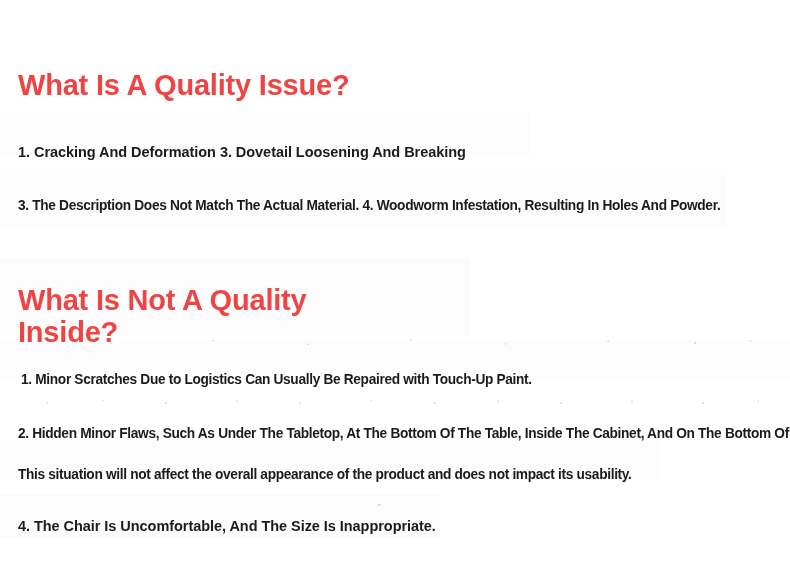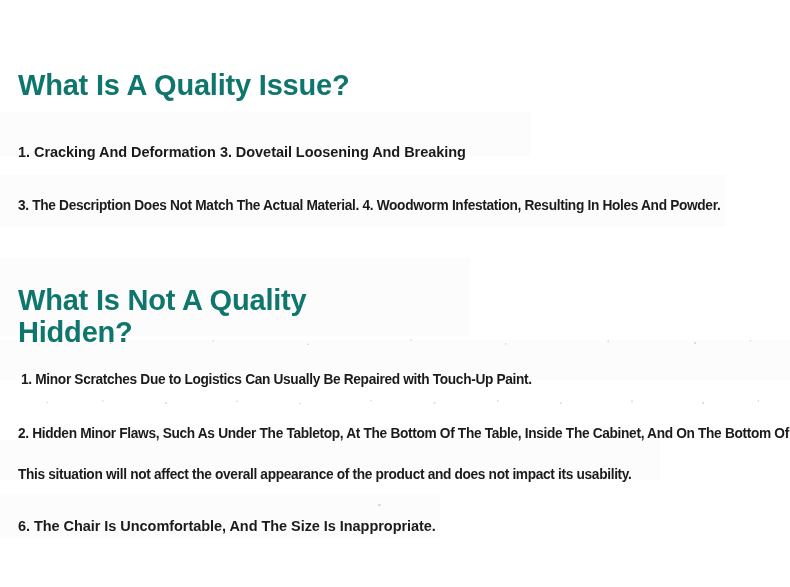--- a/index.html
+++ b/index.html
@@ -80,21 +80,21 @@
   }
 
   
   .heading {
     position: absolute;
     left: 18px;
     font-weight: 700;
     font-size: 29px;
     line-height: 32px;
     letter-spacing: -0.2px;
-    color: #0f766e;
+    color: #ef4444;
     white-space: pre-line;
   }
   .heading.h-main1 { top: 50px; }
   .heading.h-main2 { top: 265px; width: 330px; }
 
   
   .para {
     position: absolute;
     color: #1b1b1b;
     font-weight: 700;
@@ -142,24 +142,24 @@
 
   <div class="content">
 
     <h1 class="heading h-main1">What Is A Quality Issue?</h1>
 
     <p class="para wide p-issue-1">1. Cracking And Deformation 3. Dovetail Loosening And Breaking</p>
 
     <p class="para narrow p-issue-2">3. The Description Does Not Match The Actual Material. 4. Woodworm Infestation, Resulting In Holes And Powder.</p>
 
     <h1 class="heading h-main2">What Is Not A Quality
-Hidden?</h1>
+Inside?</h1>
 
     <p class="para narrow p-nonq-1">1. Minor Scratches Due to Logistics Can Usually Be Repaired with Touch-Up Paint.</p>
 
     <p class="para narrow p-nonq-2">2. Hidden Minor Flaws, Such As Under The Tabletop, At The Bottom Of The Table, Inside The Cabinet, And On The Bottom Of</p>
 
     <p class="para narrow p-nonq-2b">This situation will not affect the overall appearance of the product and does not impact its usability.</p>
 
-    <p class="para wide p-nonq-3">6. The Chair Is Uncomfortable, And The Size Is Inappropriate.</p>
+    <p class="para wide p-nonq-3">4. The Chair Is Uncomfortable, And The Size Is Inappropriate.</p>
 
   </div>
 </div>
 
 </body></html>

